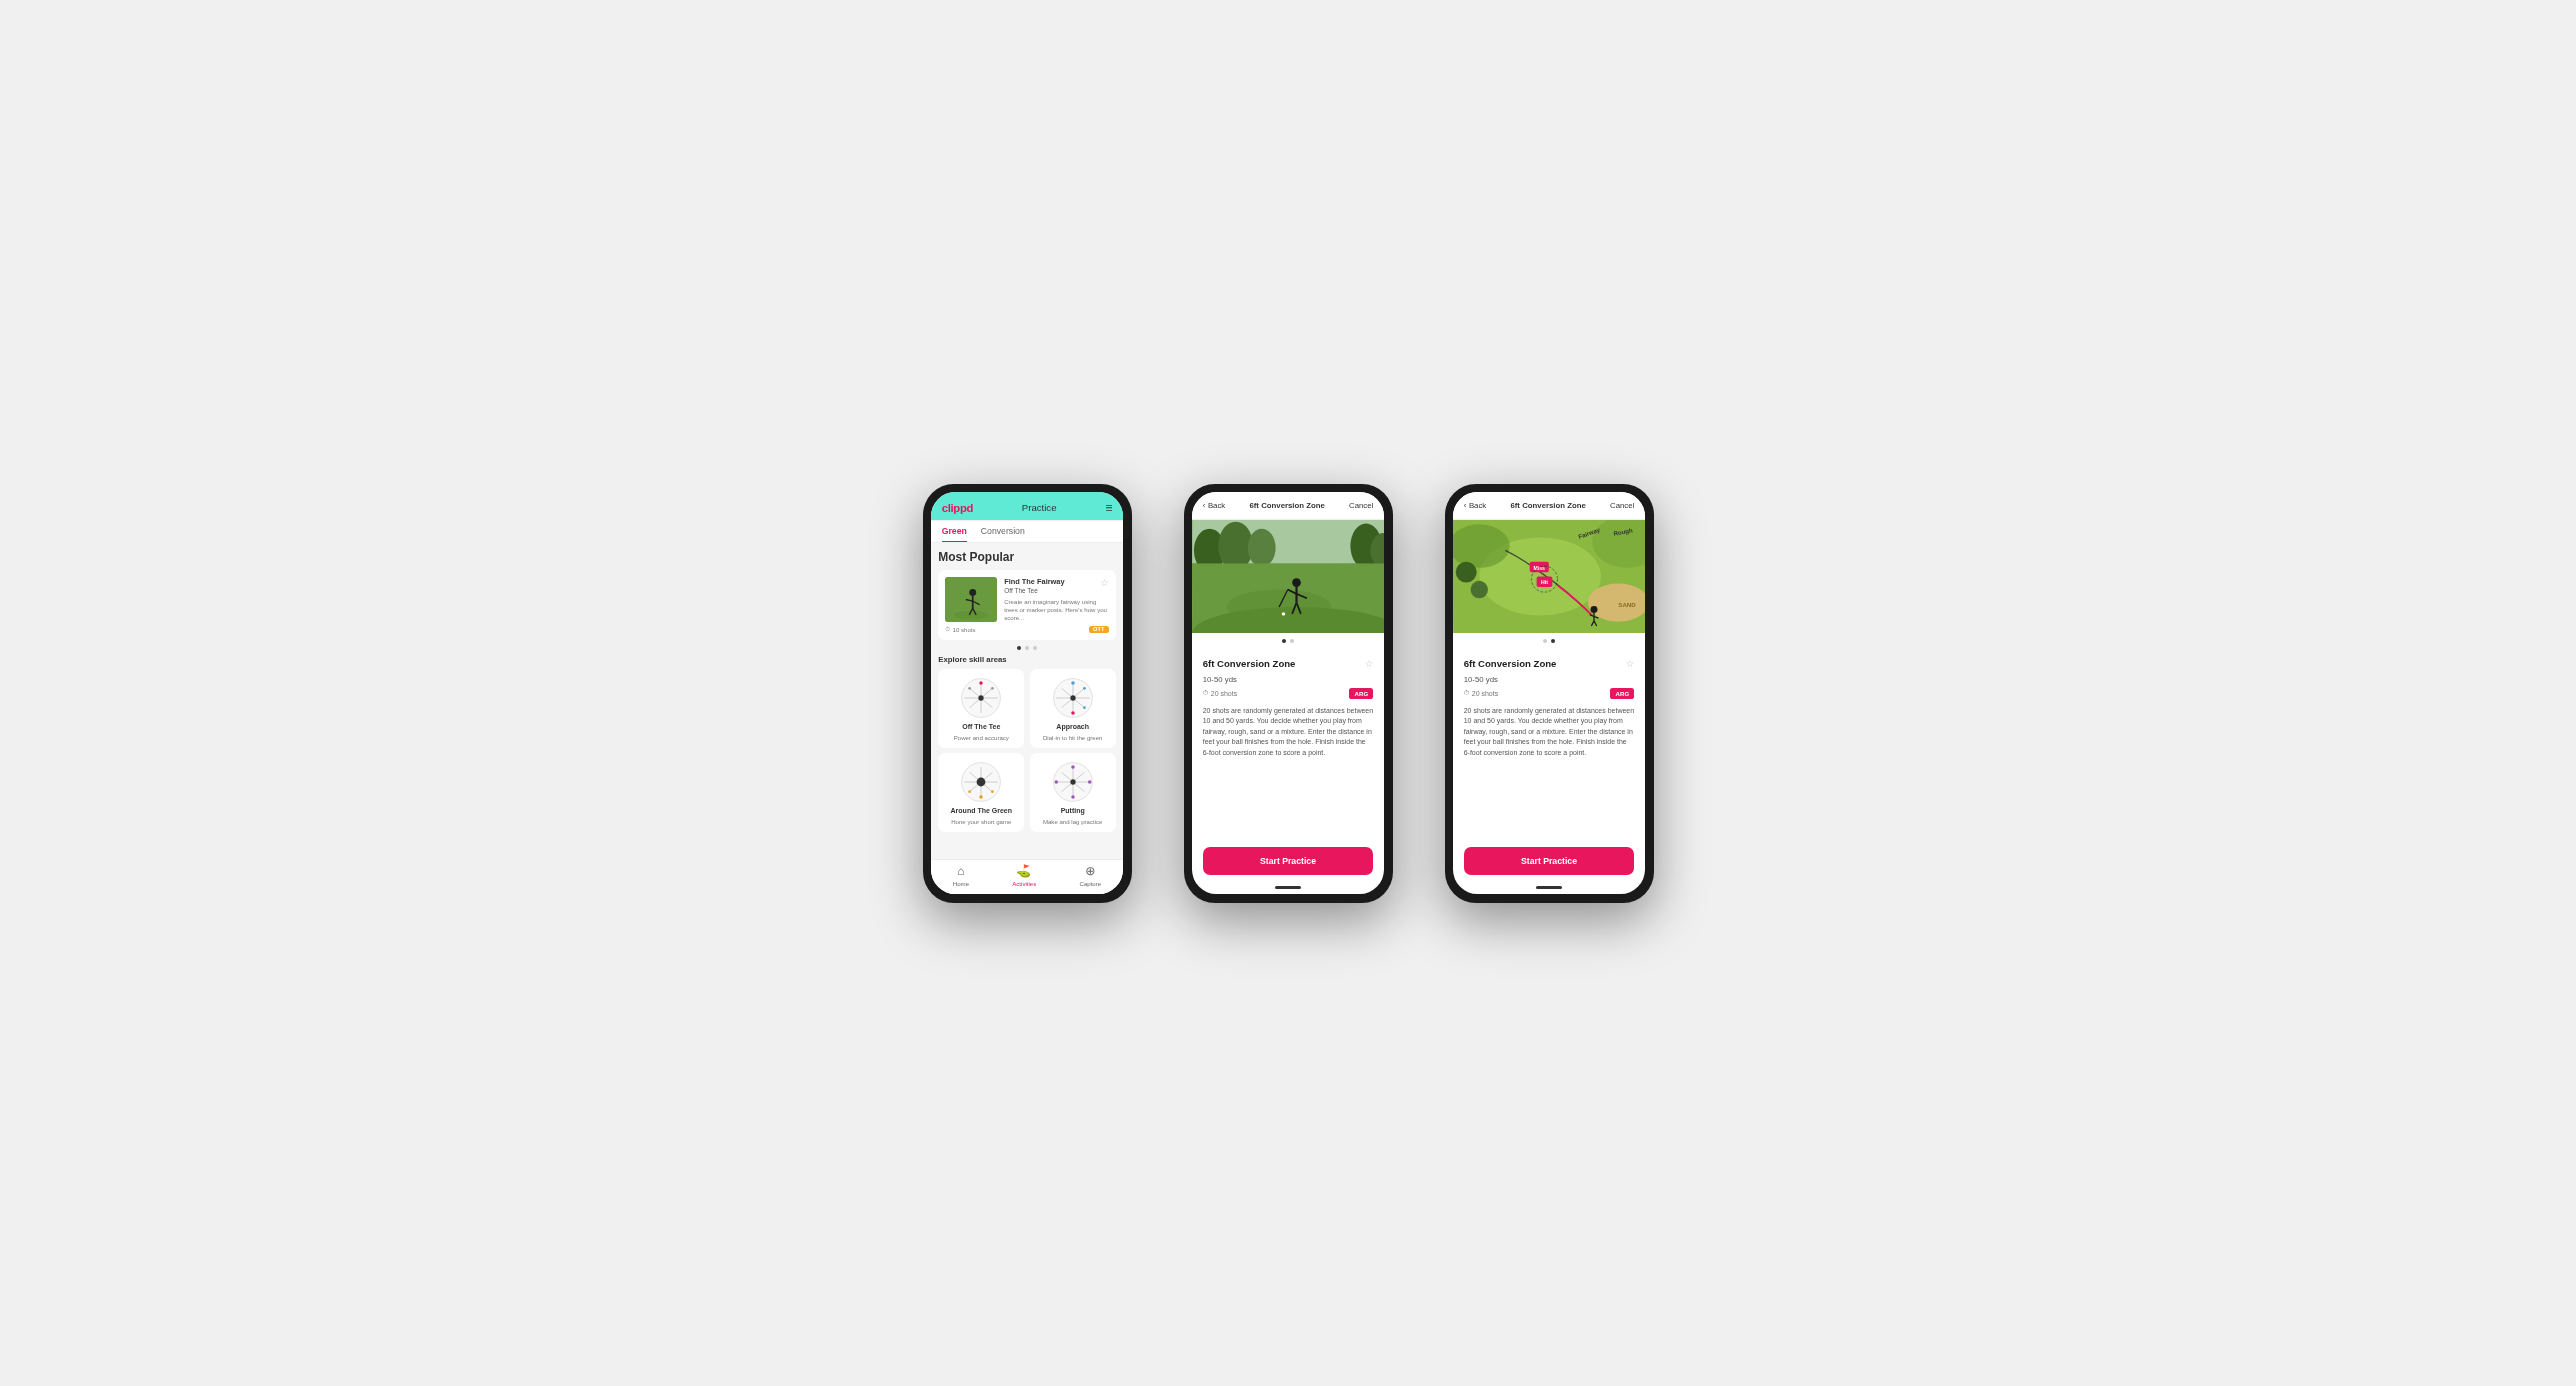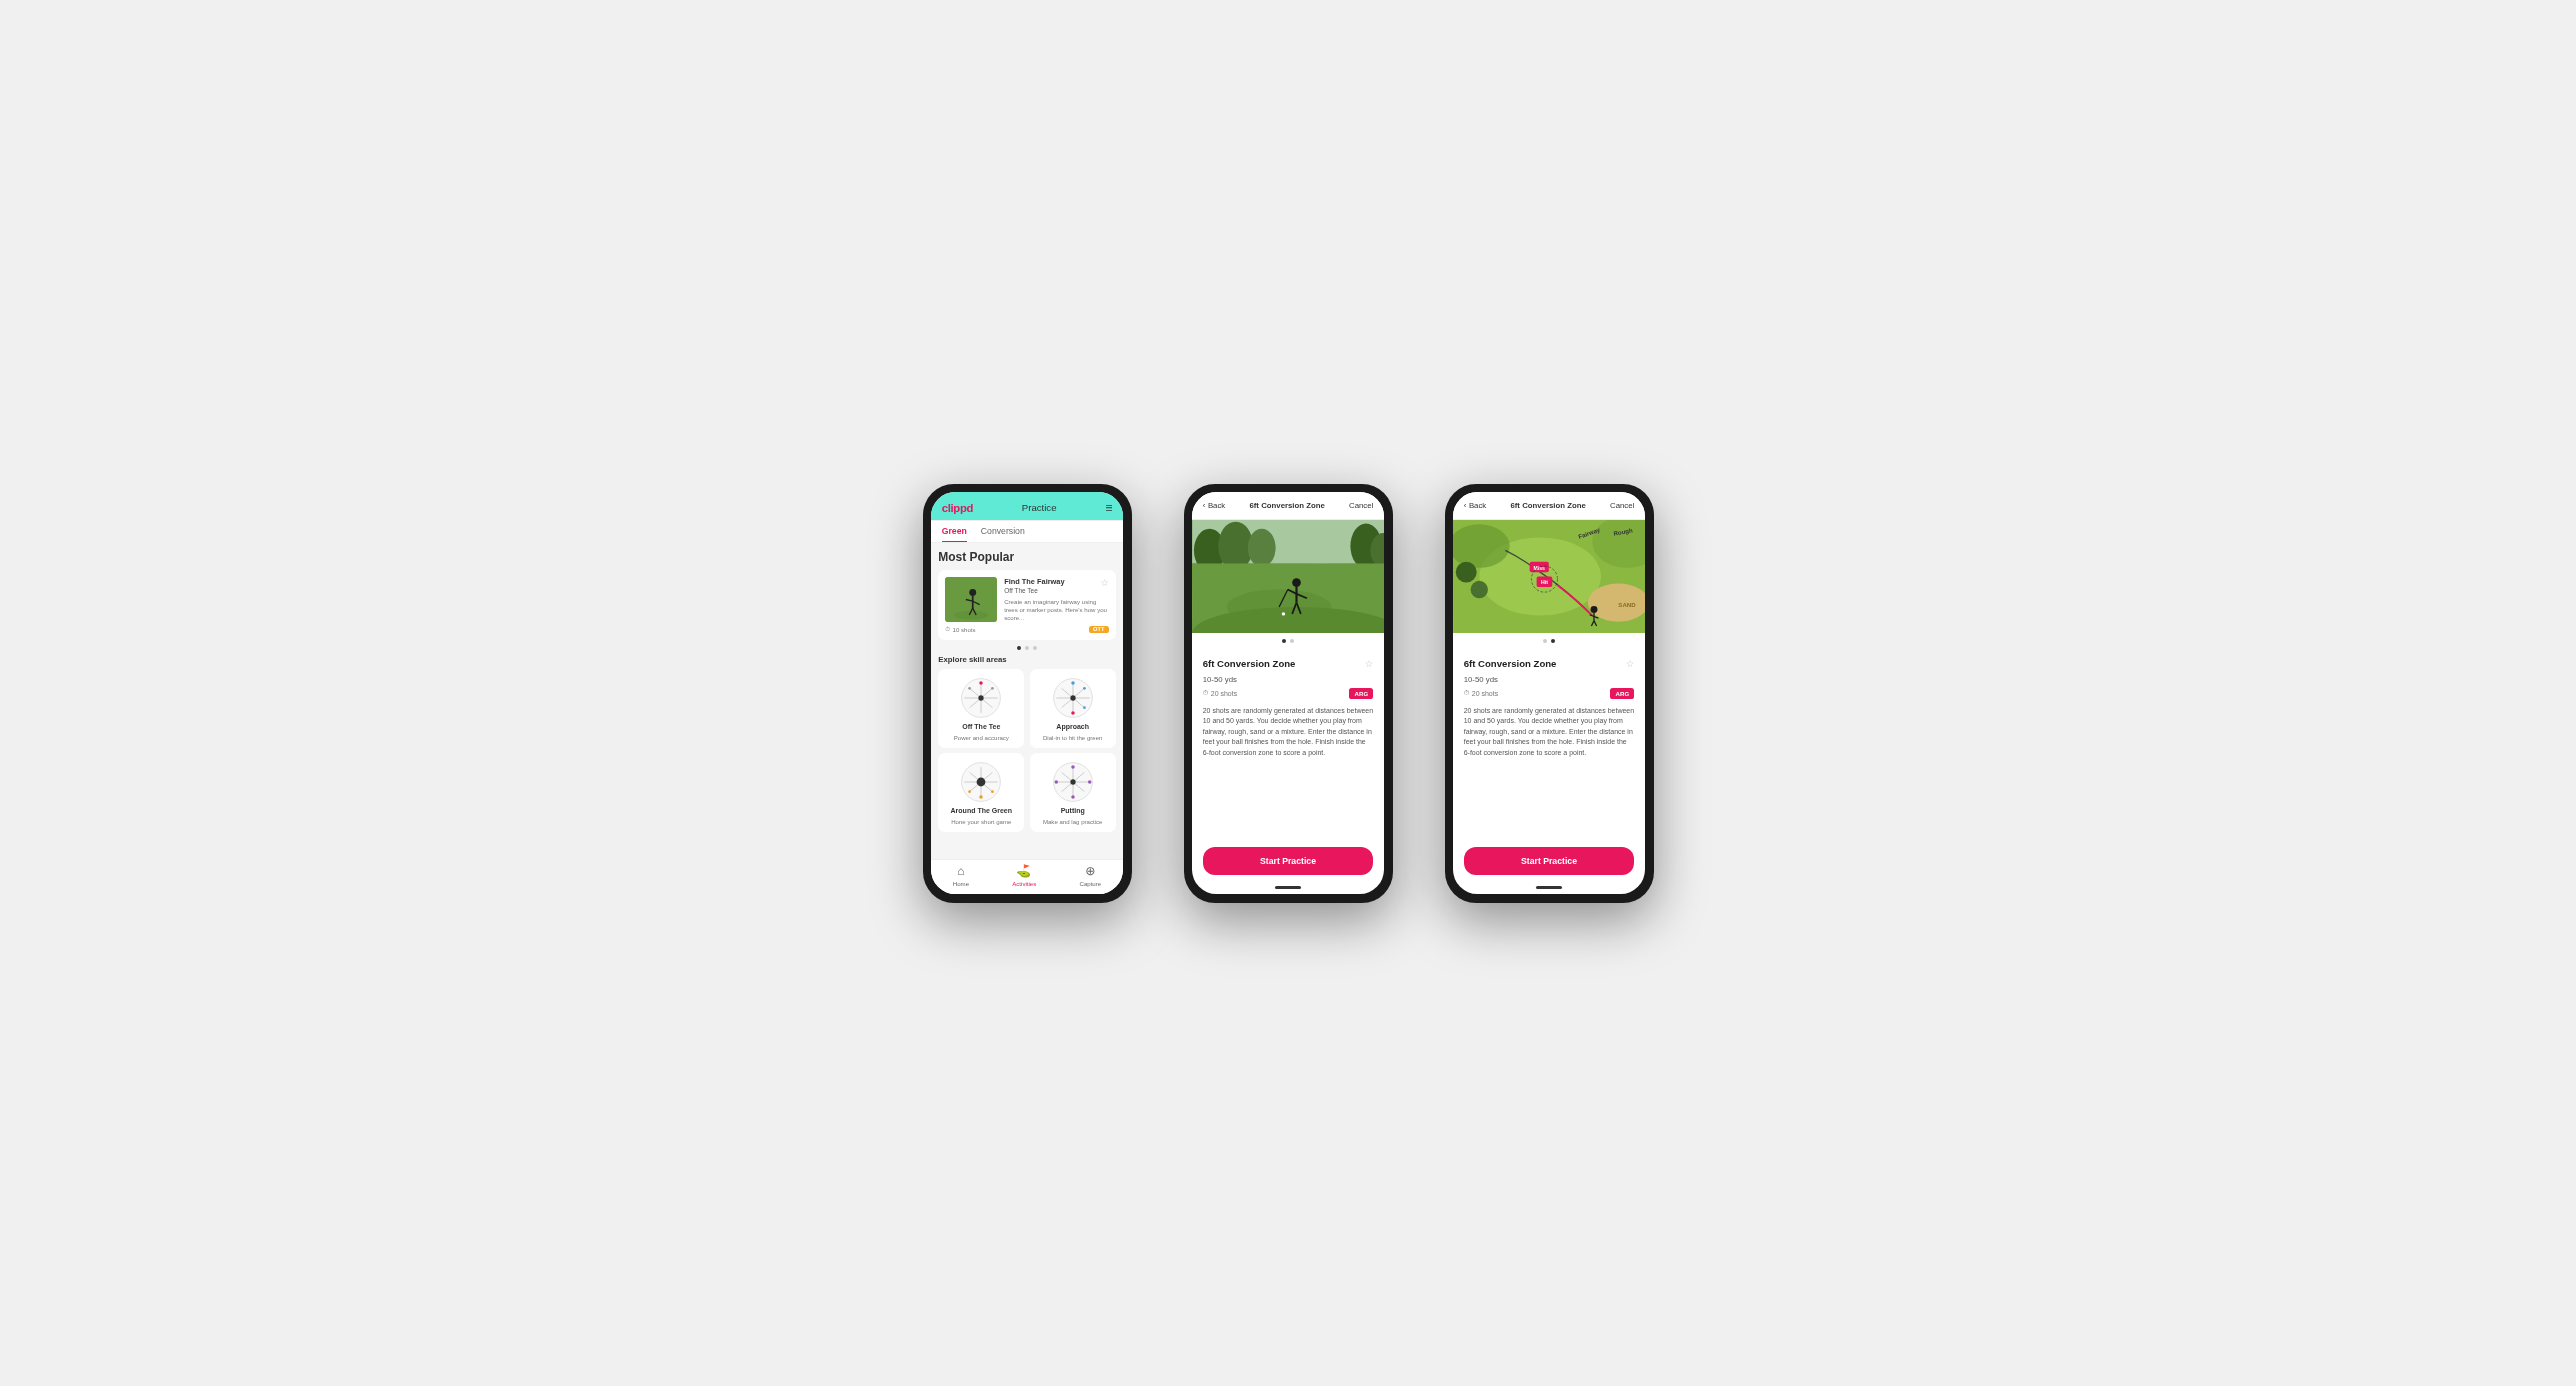--- a/index.html
+++ b/index.html
@@ -322,21 +322,21 @@
     .detail-desc {
       font-size: 7px;
       color: #555;
       line-height: 1.5;
       margin-top: 7px;
     }
     .detail-start-btn {
       background: #e8175d;
       color: #fff;
       border: none;
-      border-radius: 12px;
+      border-radius: 7px;
       width: calc(100% - 21px);
       margin: 7px 10.5px;
       padding: 8.7px;
       font-size: 8.7px;
       font-weight: 700;
       text-align: center;
       cursor: pointer;
       flex-shrink: 0;
     }
     .detail-indicator {

